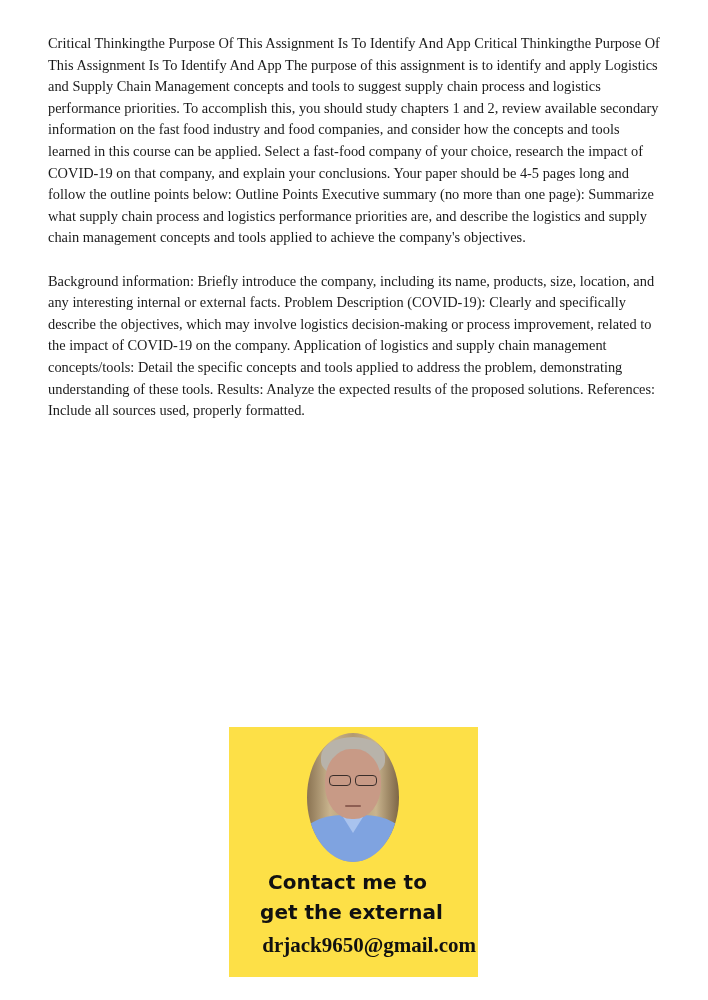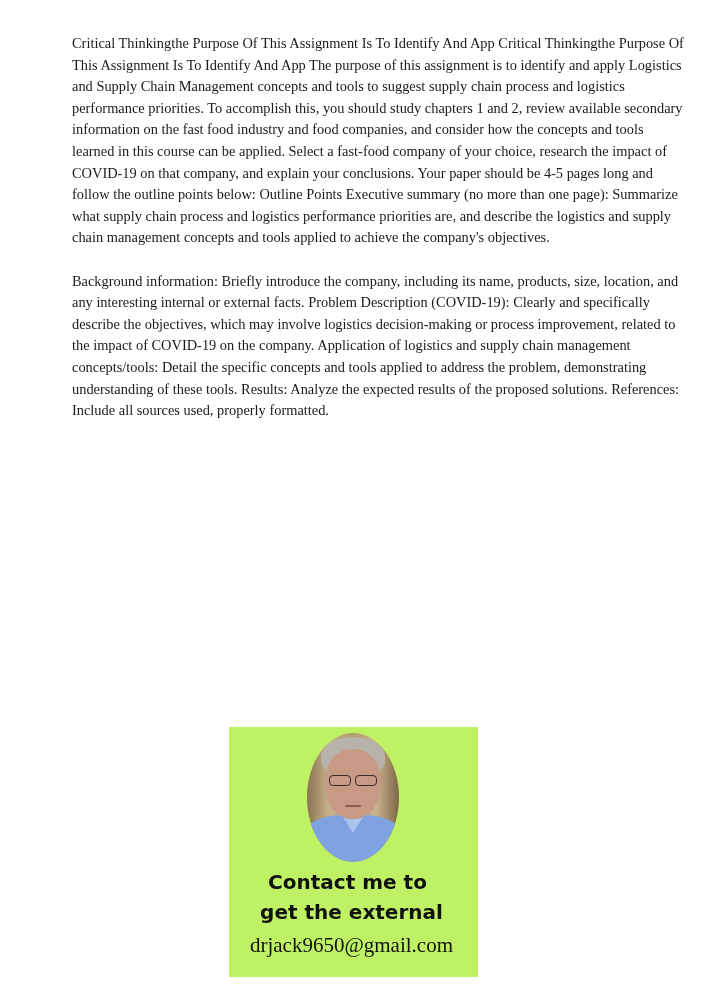--- a/index.html
+++ b/index.html
@@ -15,33 +15,32 @@
     }
     .doc {
       position: absolute;
       left: 48px;
       top: 33px;
       width: 612px;
       font-family: "Liberation Serif", "DejaVu Serif", serif;
       font-size: 14.4px;
       line-height: 21.6px;
       color: #1a1a1a;
-      margin-left: 24px;
     }
     .doc p {
       margin: 0 0 21.6px 0;
       padding: 0;
     }
     .promo {
       position: absolute;
       left: 229px;
       top: 727px;
       width: 249px;
       height: 250px;
-      background: #bef264;
+      background: #fde047;
     }
     .portrait {
       position: absolute;
       left: 78px;
       top: 6px;
       width: 92px;
       height: 129px;
       border-radius: 50%;
       overflow: hidden;
       background: linear-gradient(90deg, #8a7352 0%, #c9b48e 25%, #b29a72 50%, #c9b48e 75%, #7d6646 100%);
@@ -121,24 +120,25 @@
       font-family: "DejaVu Sans", "Liberation Sans", sans-serif;
       font-weight: bold;
       font-size: 20px;
       line-height: 30px;
     }
     .promo-line.l1 { top: 140px; left: -6px; }
     .promo-line.l2 { top: 170px; left: -2px; }
     .promo-line.email {
       top: 204px;
       font-family: "Liberation Serif", "DejaVu Serif", serif;
-      font-weight: normal;
+      font-weight: bold;
       font-size: 21px;
       line-height: 28px;
       left: -2px;
+      text-align: right;
     }
   </style>
 </head>
 <body>
 
 <div class="doc">
   <p>Critical Thinkingthe Purpose Of This Assignment Is To Identify And App Critical Thinkingthe Purpose Of This Assignment Is To Identify And App The purpose of this assignment is to identify and apply Logistics and Supply Chain Management concepts and tools to suggest supply chain process and logistics performance priorities. To accomplish this, you should study chapters 1 and 2, review available secondary information on the fast food industry and food companies, and consider how the concepts and tools learned in this course can be applied. Select a fast-food company of your choice, research the impact of COVID-19 on that company, and explain your conclusions. Your paper should be 4-5 pages long and follow the outline points below: Outline Points Executive summary (no more than one page): Summarize what supply chain process and logistics performance priorities are, and describe the logistics and supply chain management concepts and tools applied to achieve the company's objectives.</p>
   <p>Background information: Briefly introduce the company, including its name, products, size, location, and any interesting internal or external facts. Problem Description (COVID-19): Clearly and specifically describe the objectives, which may involve logistics decision-making or process improvement, related to the impact of COVID-19 on the company. Application of logistics and supply chain management concepts/tools: Detail the specific concepts and tools applied to address the problem, demonstrating understanding of these tools. Results: Analyze the expected results of the proposed solutions. References: Include all sources used, properly formatted.</p>
 </div>
 

